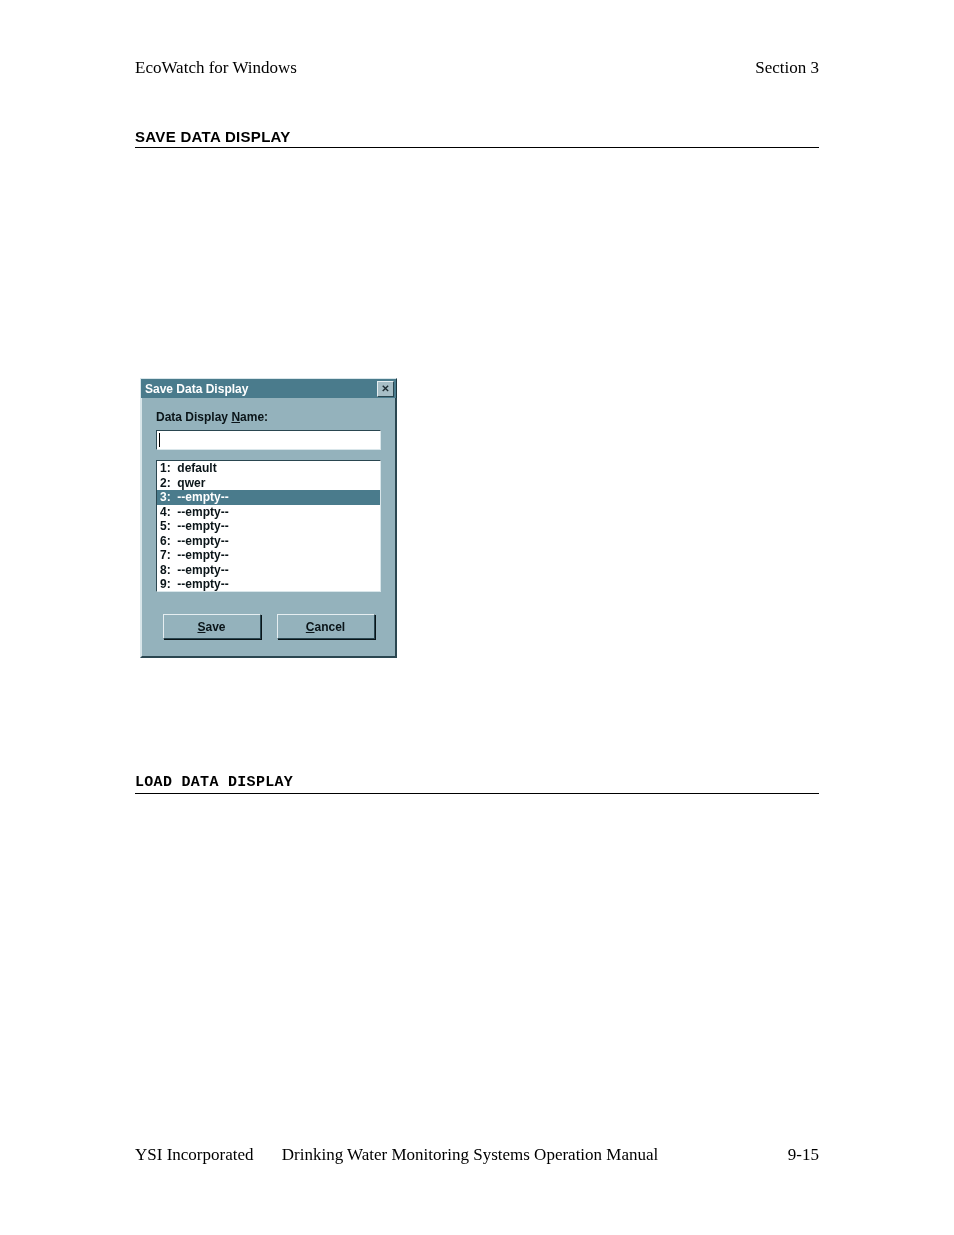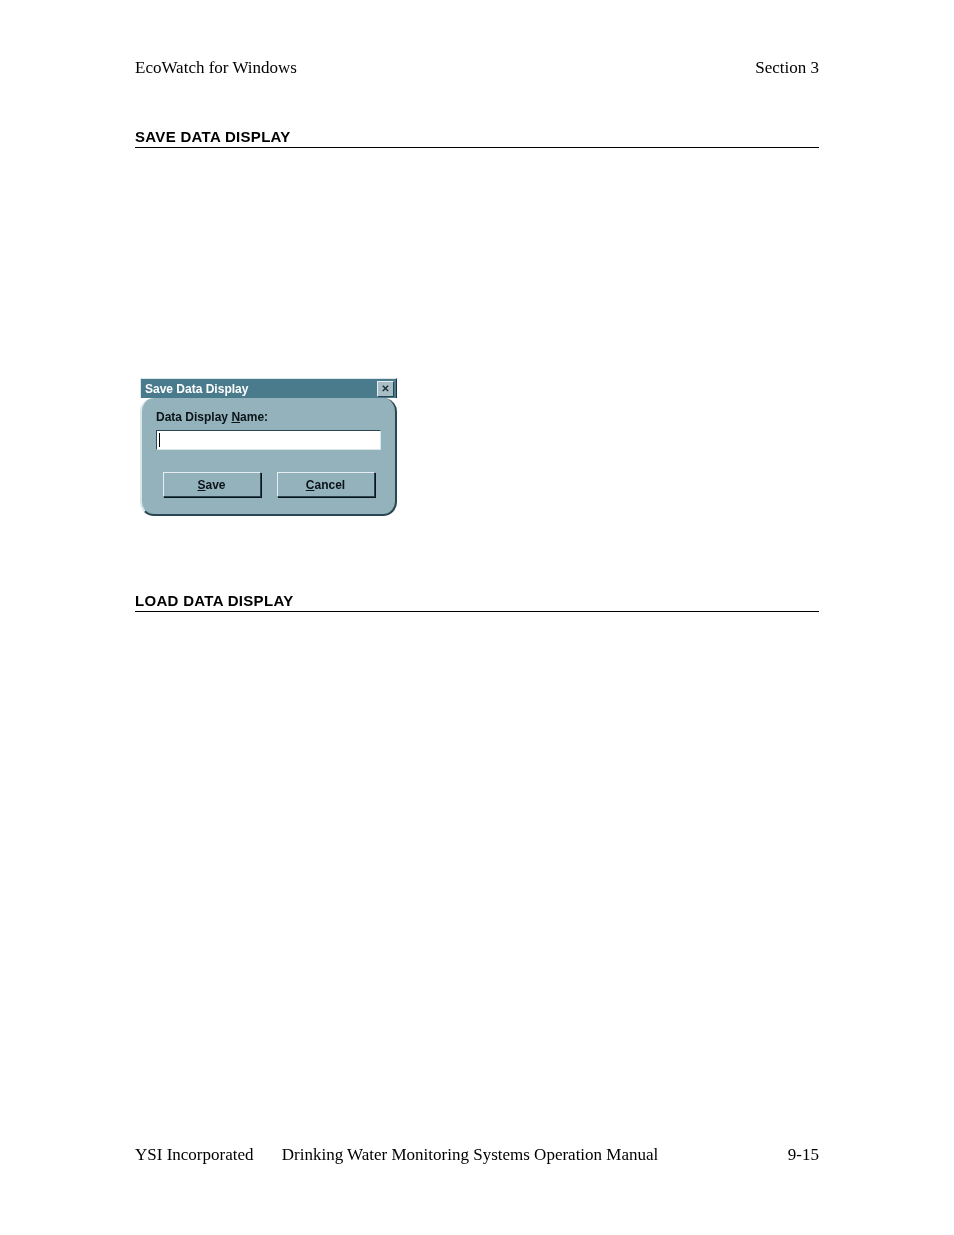--- a/index.html
+++ b/index.html
@@ -27,21 +27,21 @@
   }
   .section-heading {
     font-family: Arial, Helvetica, sans-serif;
     font-size: 15px;
     font-weight: bold;
     letter-spacing: 0.3px;
     margin-top: 50px;
     padding-bottom: 2px;
     border-bottom: 1.5px solid #000;
   }
-  .section-heading.second { margin-top: 76px; }
+  .section-heading.second { margin-top: 116px; font-family: Liberation Mono, monospace; }
   .footer-row {
     position: absolute;
     bottom: 12px;
     left: 0;
     right: 0;
     display: flex;
     justify-content: space-between;
     font-size: 17px;
   }
   .footer-left span { margin-right: 24px; }
@@ -84,21 +84,20 @@
     font-weight: bold;
     color: #1c2a30;
     line-height: 1;
   }
   .dialog-body {
     background: #94b2bc;
     border-left: 2px solid #d9e6ea;
     border-bottom: 2px solid #2a4650;
     border-right: 2px solid #2a4650;
     padding: 12px 14px 17px 14px;
-    border-radius: 14px;
   }
   .field-label {
     font-weight: bold;
     font-size: 12px;
     color: #0a1418;
     margin-bottom: 6px;
   }
   .underline { text-decoration: underline; }
   .text-input {
     width: 100%;
@@ -186,20 +185,31 @@
       </div>
     </div>
     <div class="dialog-body">
       <div class="field-label">
         <span>Data Display </span><span class="underline">N</span><span>ame:</span>
       </div>
       <div class="text-input">
         <span class="caret"></span>
         <span></span>
       </div>
+      <div class="listbox" id="listbox">
+          <div class="list-item">1:  default</div>
+          <div class="list-item">2:  qwer</div>
+          <div class="list-item selected">3:  --empty--</div>
+          <div class="list-item">4:  --empty--</div>
+          <div class="list-item">5:  --empty--</div>
+          <div class="list-item">6:  --empty--</div>
+          <div class="list-item">7:  --empty--</div>
+          <div class="list-item">8:  --empty--</div>
+          <div class="list-item">9:  --empty--</div>
+        </div>
       <div class="btn-row">
         <div class="win-btn">
           <span><span class="underline">S</span><span>ave</span></span>
         </div>
         <div class="win-btn">
           <span><span class="underline">C</span><span>ancel</span></span>
         </div>
       </div>
     </div>
   </div>

